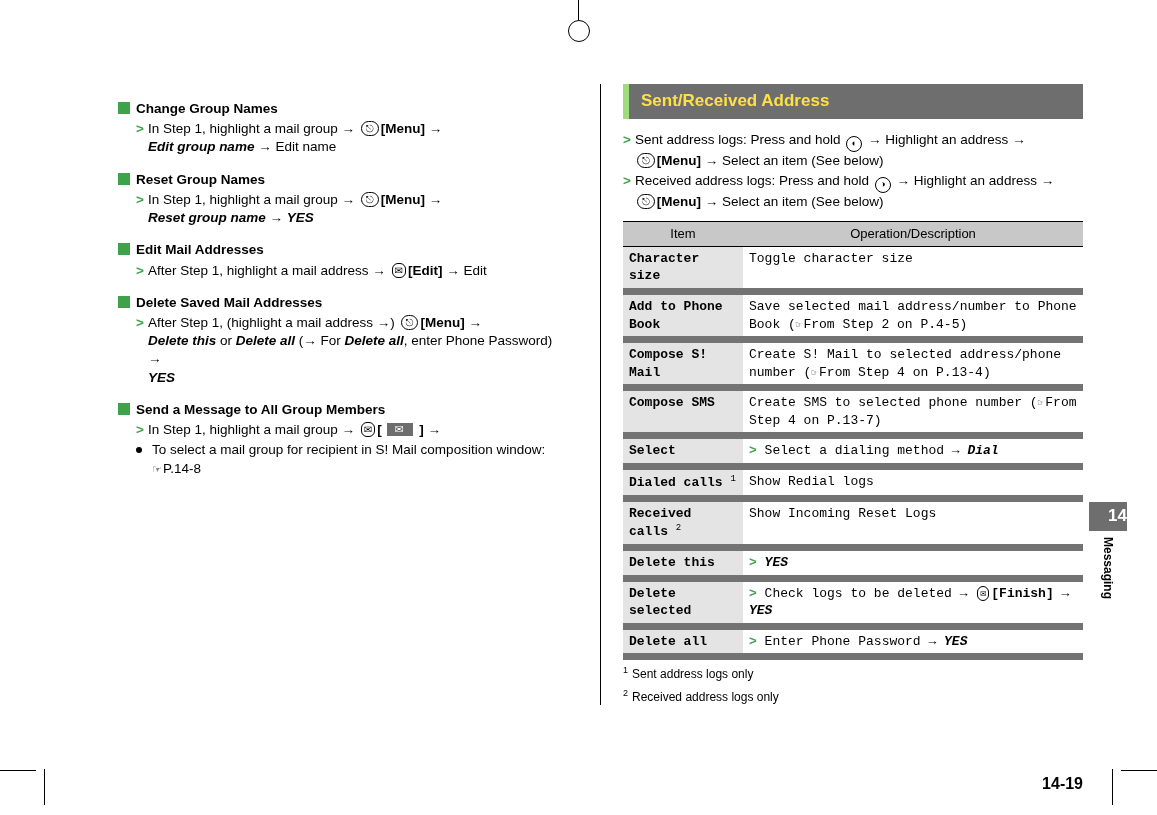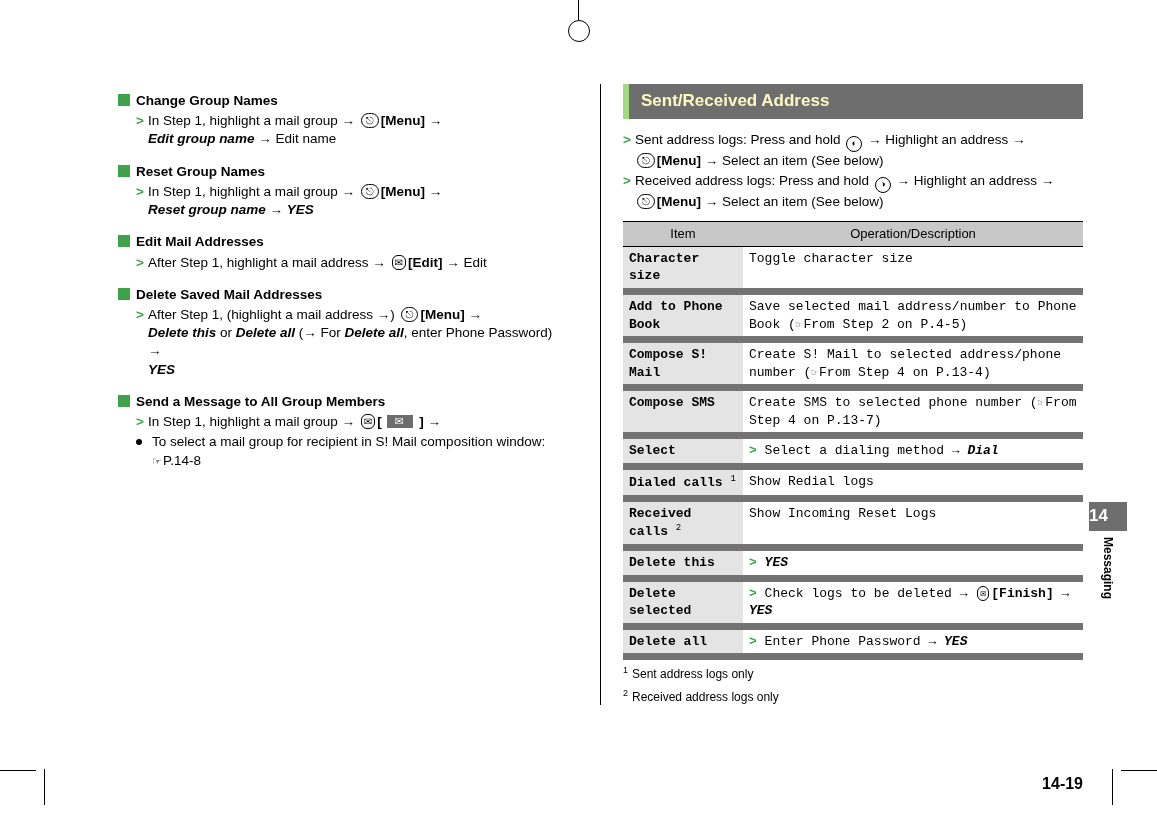--- a/index.html
+++ b/index.html
@@ -30,21 +30,21 @@
     position: relative;
   }
   
   .sec {
     display: flex;
     align-items: baseline;
     gap: 6px;
     margin-top: 14px;
     font-weight: bold;
   }
-  .sec.first { margin-top: 8px; }
+  .sec.first { margin-top: 16px; }
   .gsq {
     display: inline-block;
     width: 12px; height: 12px;
     background: #3ea24a;
     flex: 0 0 auto;
     position: relative;
     top: 1px;
   }
   .step {
     display: flex;
@@ -117,21 +117,21 @@
     color: #fff;
     font-size: 11px;
     position: absolute;
     left: 7px; top: -1px;
   }
   .pageref::before { content: "\261E"; font-size: 11px; margin-right: 1px; }
 
   
   .hbar {
     background: #6e6e6e;
-    color: #fef9c3;
+    color: #fde047;
     font-weight: bold;
     font-size: 17px;
     padding: 6px 12px;
     border-left: 6px solid #9fdc7b;
     margin-bottom: 12px;
   }
 
   
   table.opt {
     width: 100%;
@@ -164,21 +164,21 @@
     margin-top: 4px;
   }
   .footnote .n { font-size: 9px; vertical-align: super; margin-right: 4px; }
 
   
   .tab {
     position: absolute;
     right: -44px;
     top: 418px;
     width: 38px;
-    text-align: left;
+    text-align: right;
   }
   .tab .num {
     background: #6e6e6e;
     color: #fff;
     font-weight: bold;
     font-size: 17px;
     padding: 3px 0;
   }
   .tab .lbl {
     writing-mode: vertical-rl;

